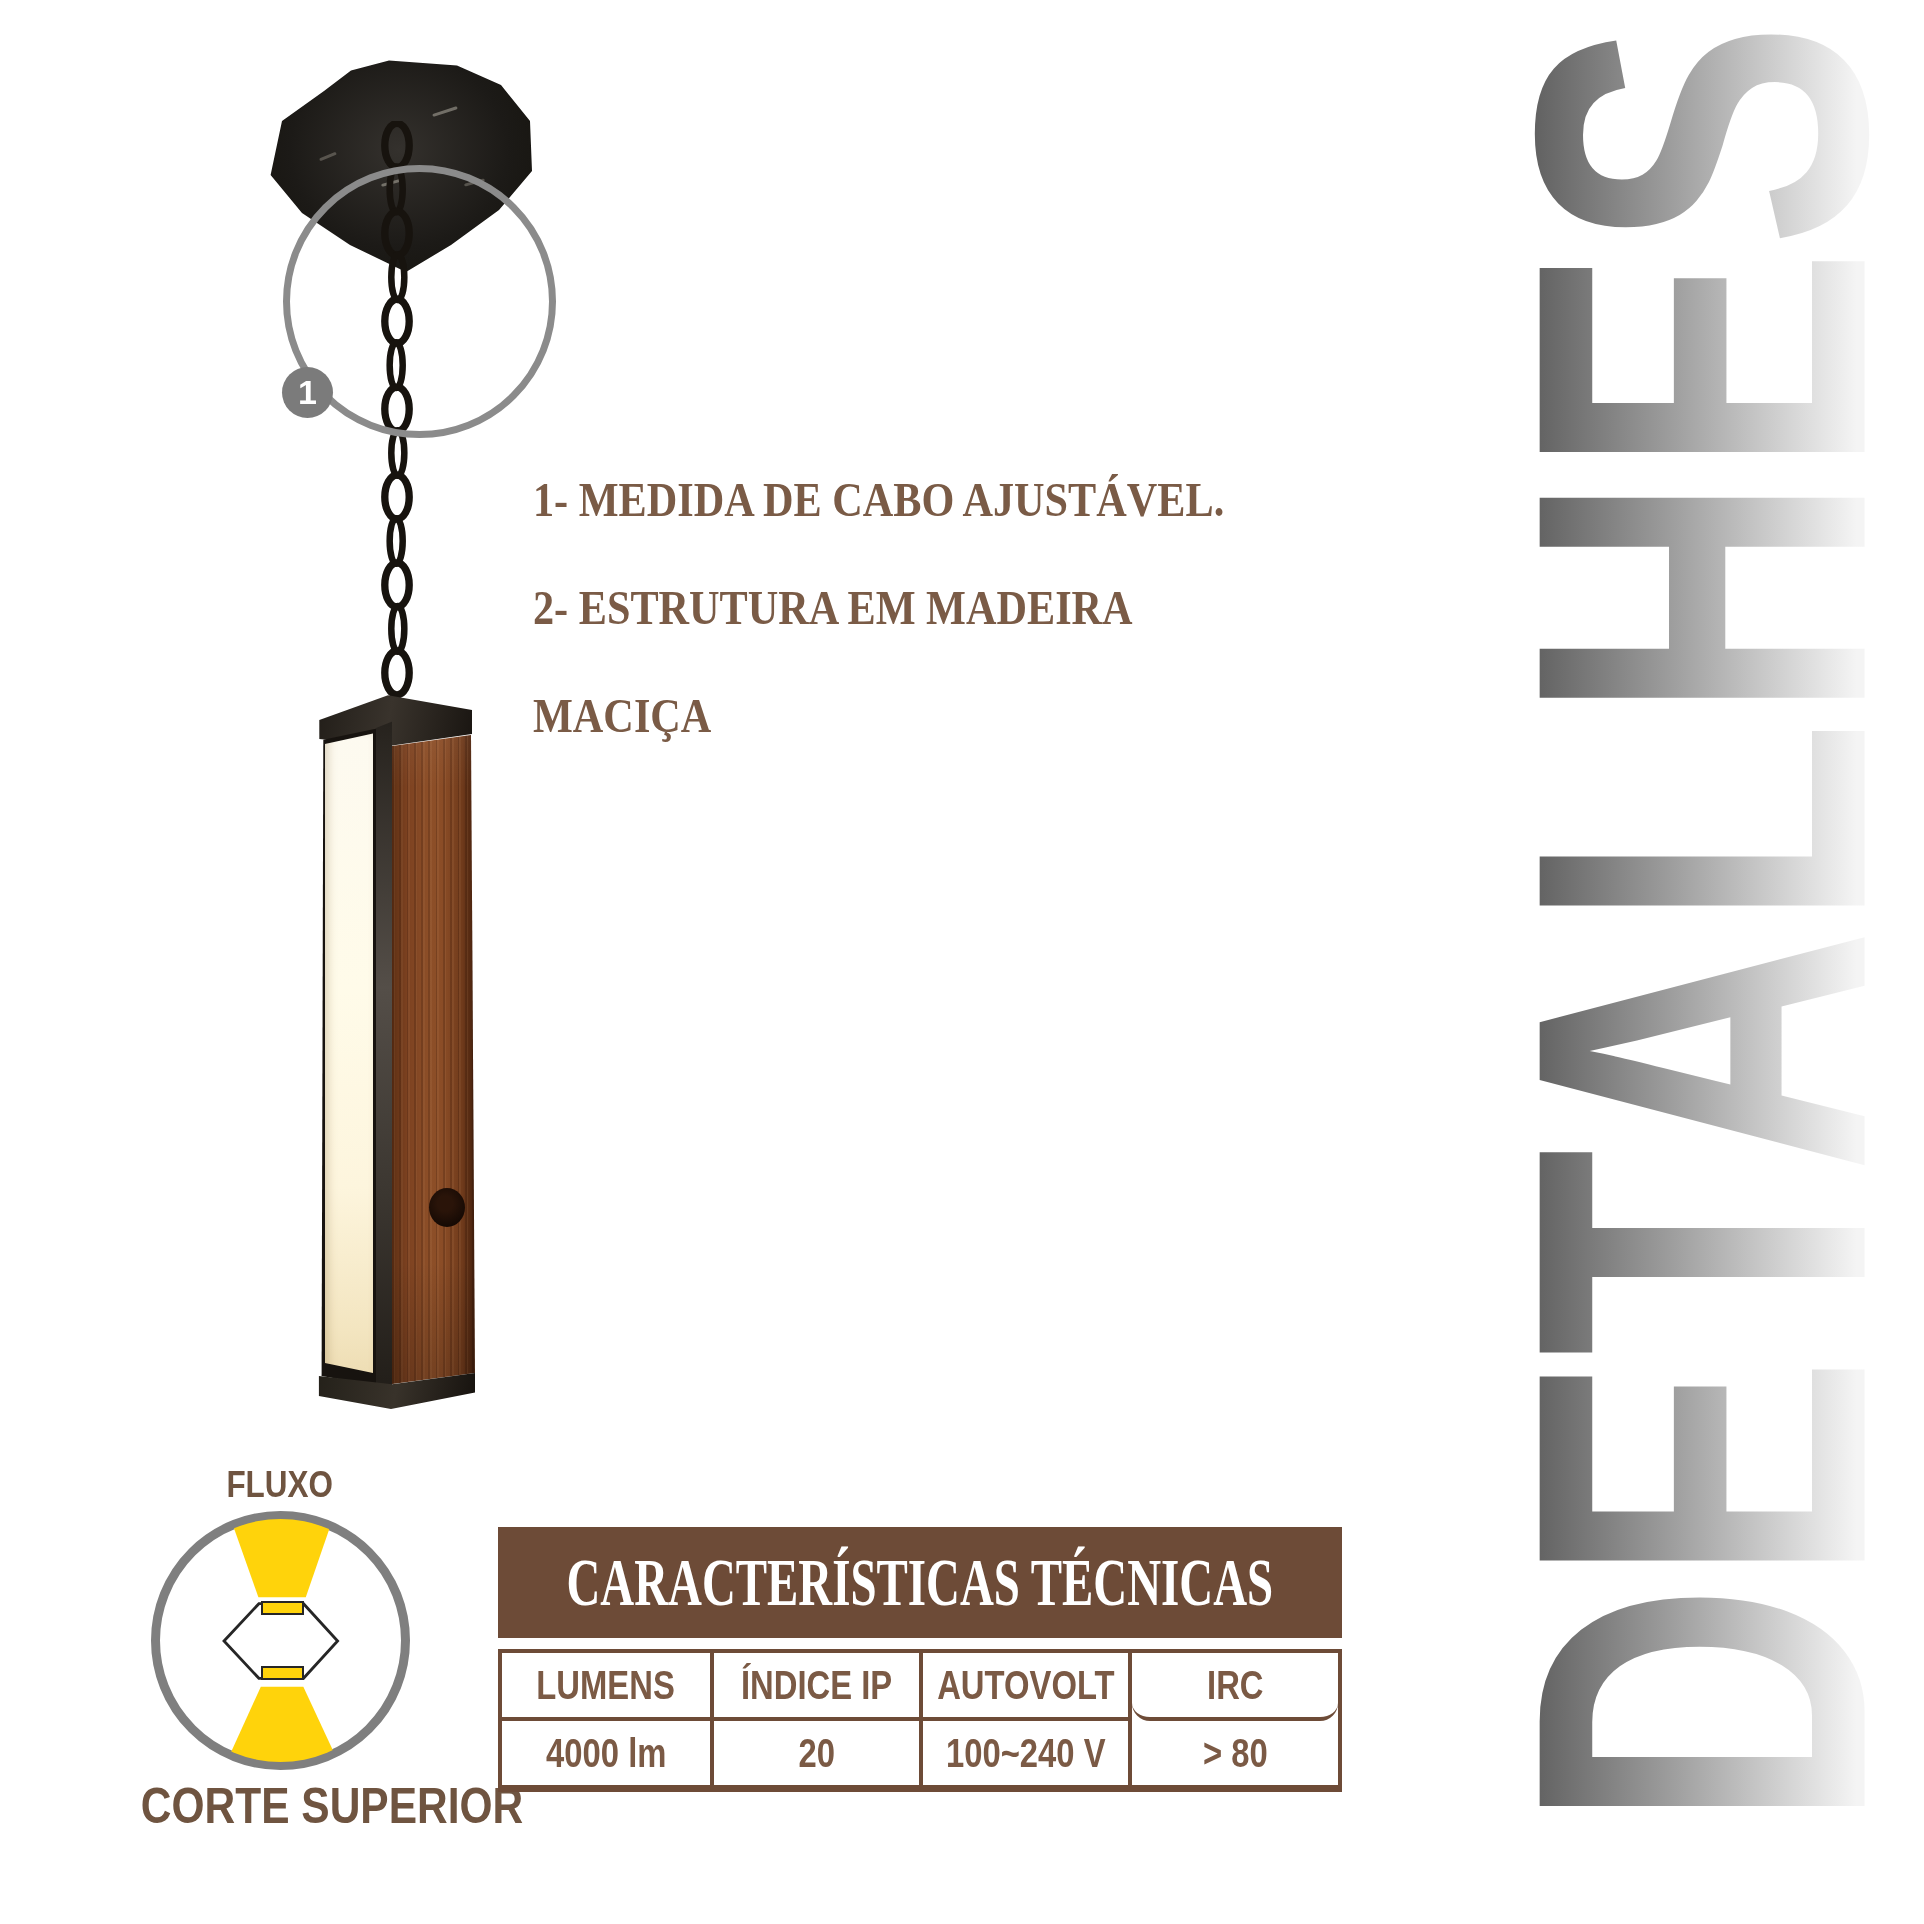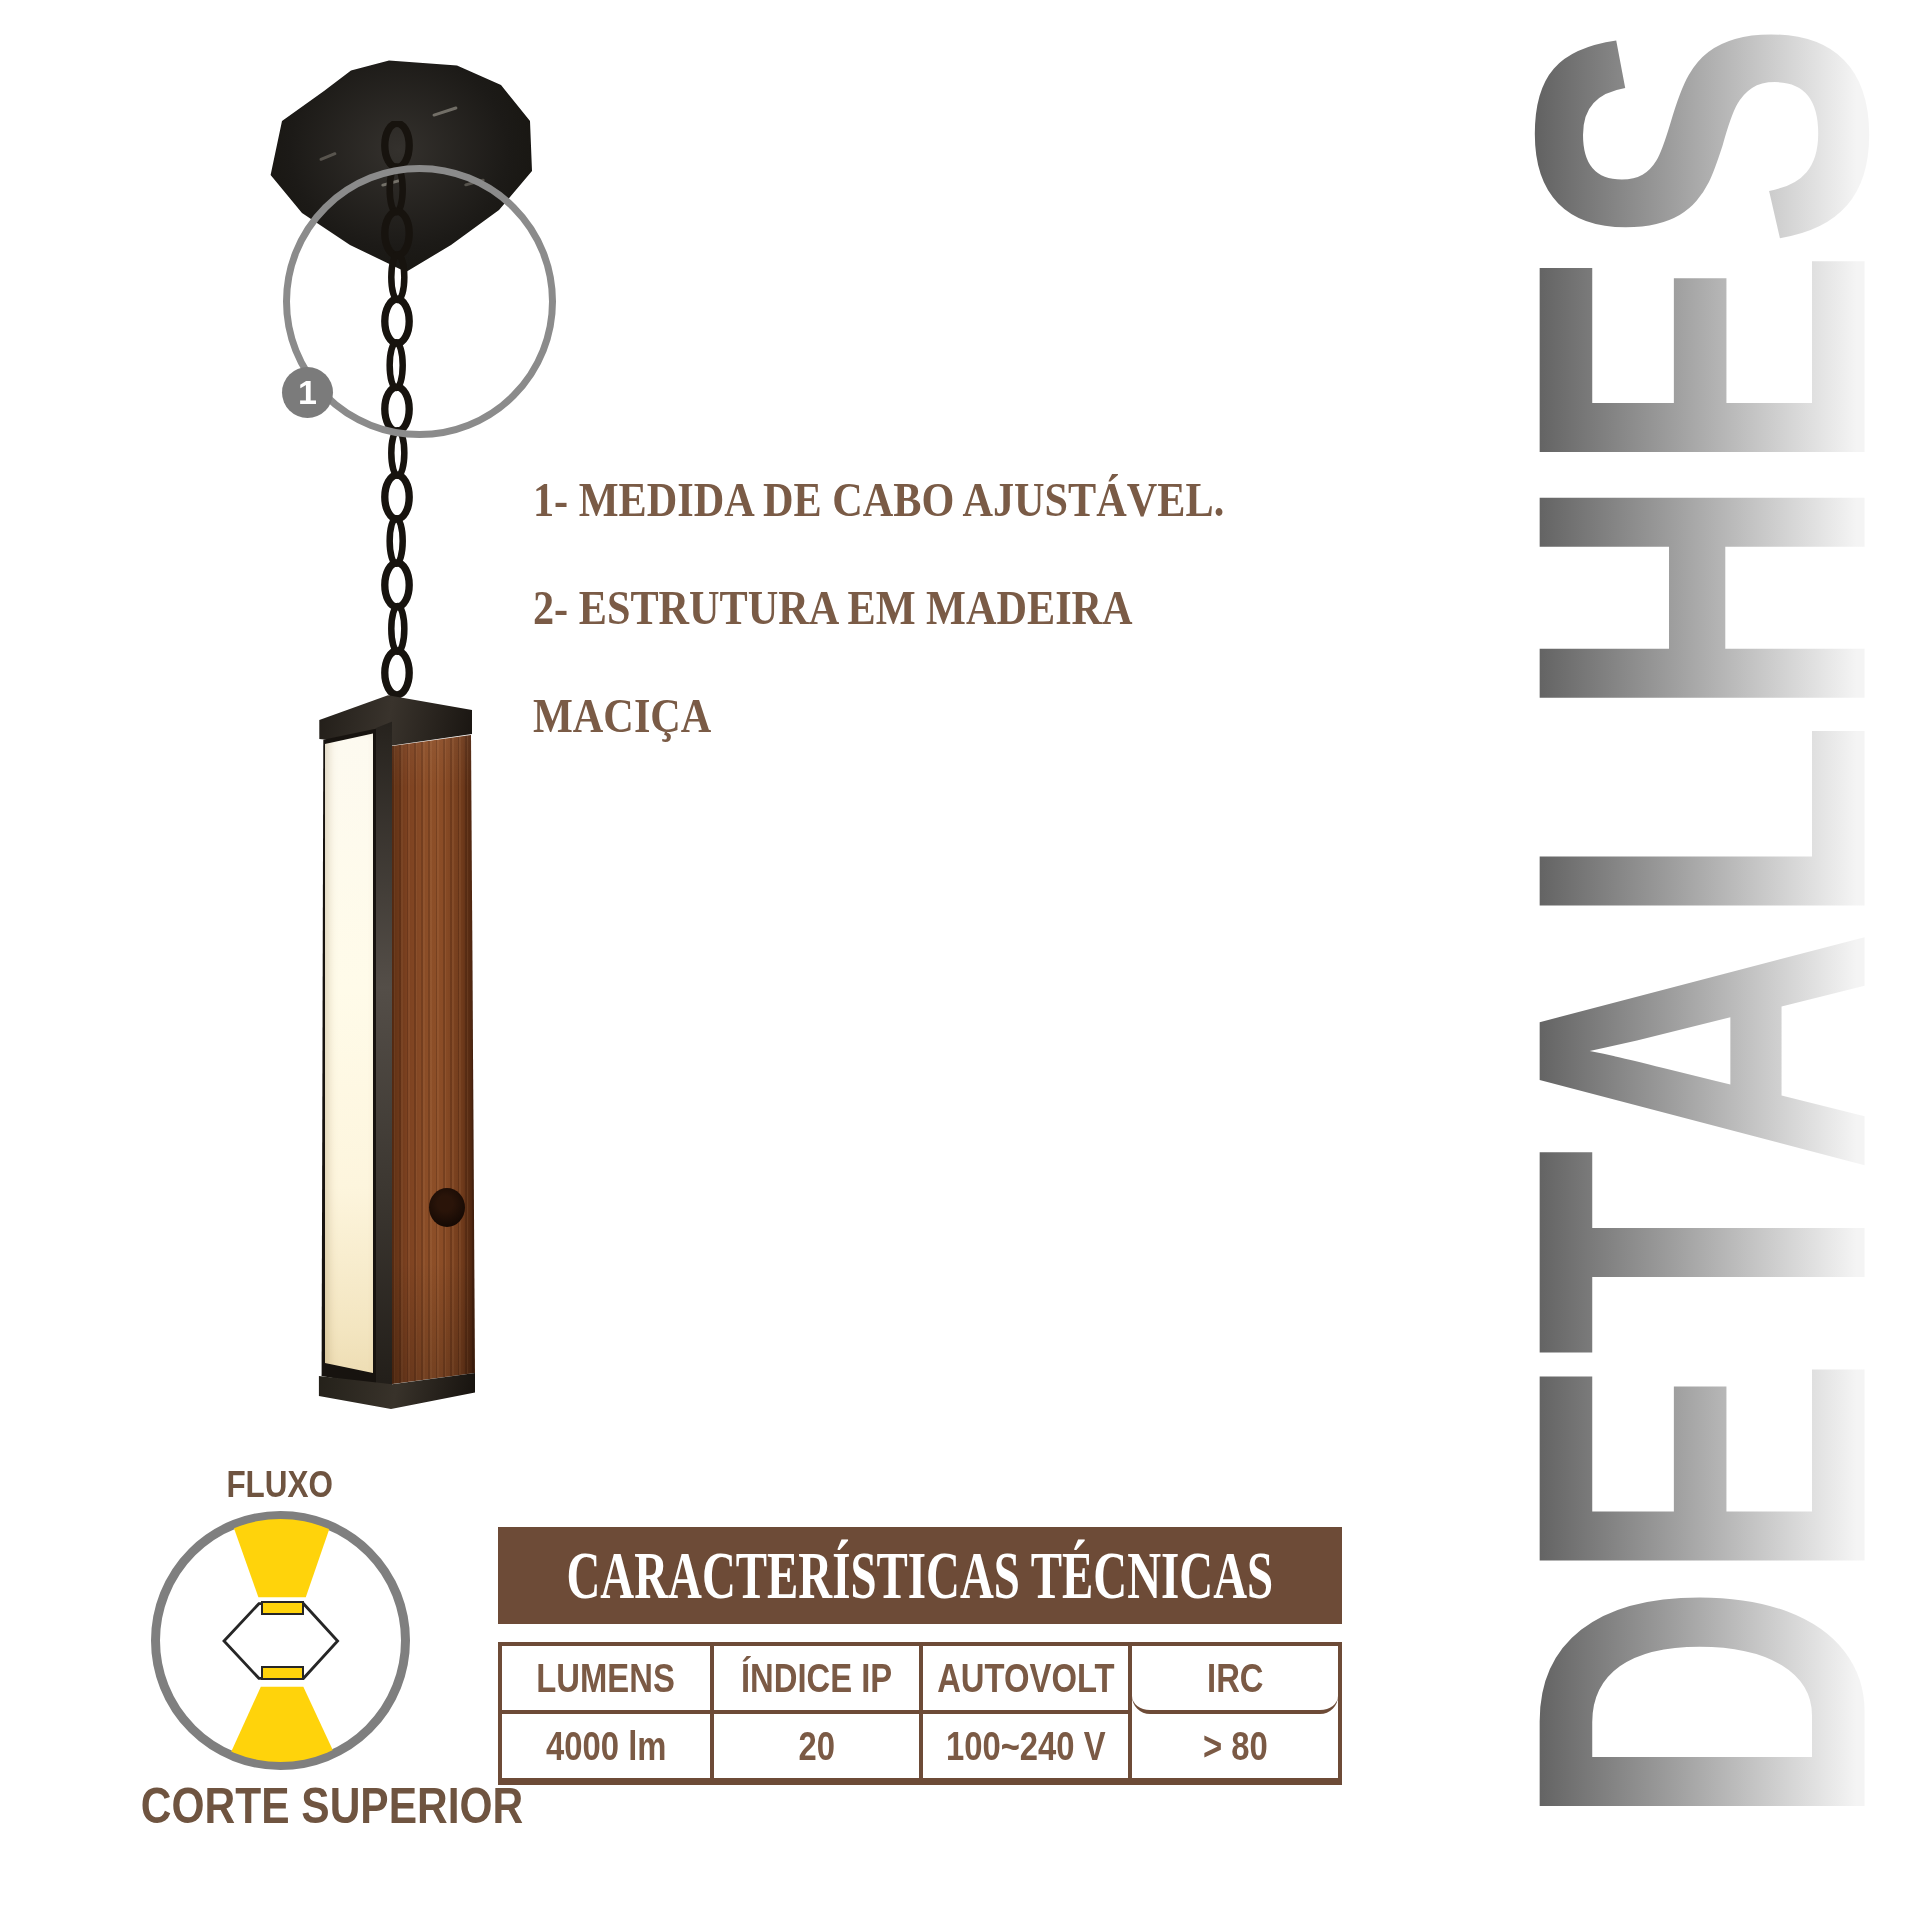--- a/index.html
+++ b/index.html
@@ -69,24 +69,24 @@
   .beam-bottom{clip-path:polygon(41.9% 69%,59.4% 69%,73.8% 100%,27.8% 100%);}
   .hex-svg{left:218px;top:1598px;width:124px;height:86px;}
   .led-bar{left:261px;width:43px;height:14px;background:#ffd30b;border:2.4px solid #262626;box-sizing:border-box;}
   .led-top{top:1601px;}
   .led-bottom{top:1666px;}
   .flux-caption{left:107px;top:1777px;width:346px;text-align:center;color:#6f5440;
     font-size:50px;font-weight:bold;}
 
   
   .spec{left:498px;top:1527px;width:844px;}
-  .spec-title{height:97px;background:#6d4b37;display:flex;align-items:center;justify-content:center;}
+  .spec-title{height:111px;background:#6d4b37;display:flex;align-items:center;justify-content:center;}
   .spec-title span{color:#ffffff;font-family:"Liberation Serif", serif;font-weight:bold;font-size:67px;
     transform:scaleX(.70);transform-origin:center;white-space:nowrap;}
-  .spec-grid{margin-top:18px;display:grid;grid-template-columns:25.3% 25.1% 25% 24.6%;
+  .spec-grid{margin-top:11px;display:grid;grid-template-columns:25.3% 25.1% 25% 24.6%;
     border:4.1px solid #6d4b37;border-bottom-width:7.3px;box-sizing:border-box;}
   .spec-cell{height:64px;display:flex;align-items:center;justify-content:center;
     border-right:4.1px solid #6d4b37;color:#7b5a45;font-size:41px;font-weight:bold;}
   .spec-cell:nth-child(4n){border-right:none;border-radius:18px;}
   .spec-cell.hdr{border-bottom:4.1px solid #6d4b37;}
   .spec-cell span{display:inline-block;transform:scaleX(.8);transform-origin:center;white-space:nowrap;}
 </style>
 </head>
 <body>
 

